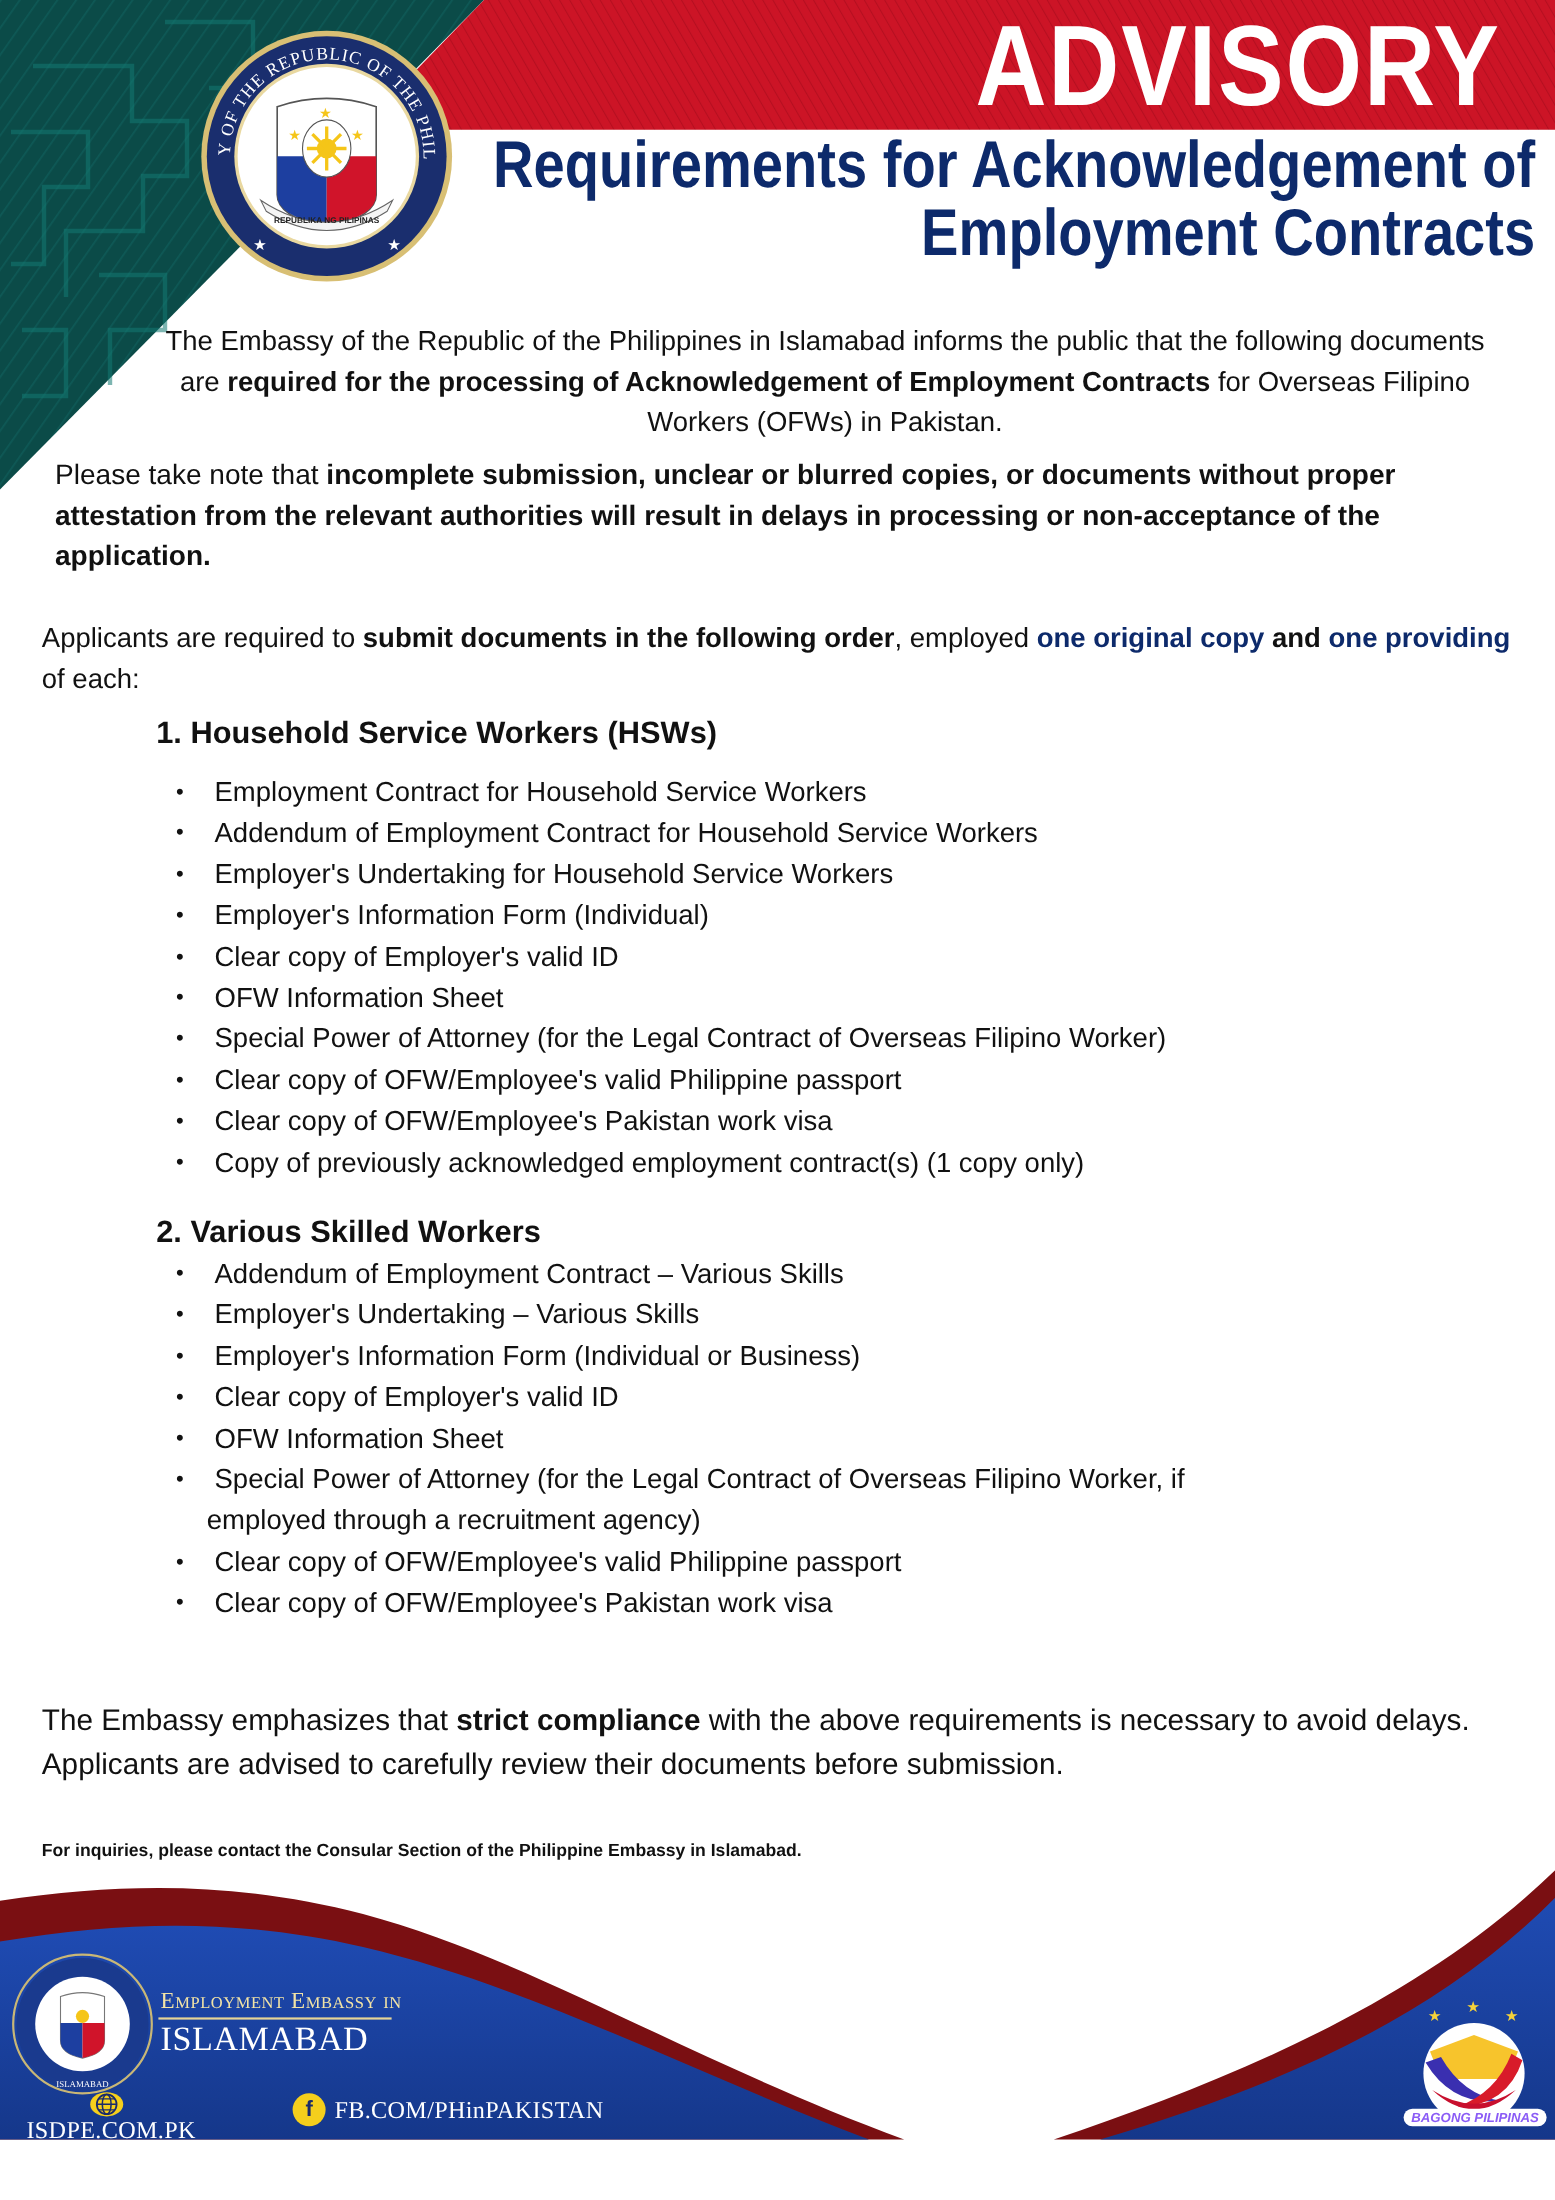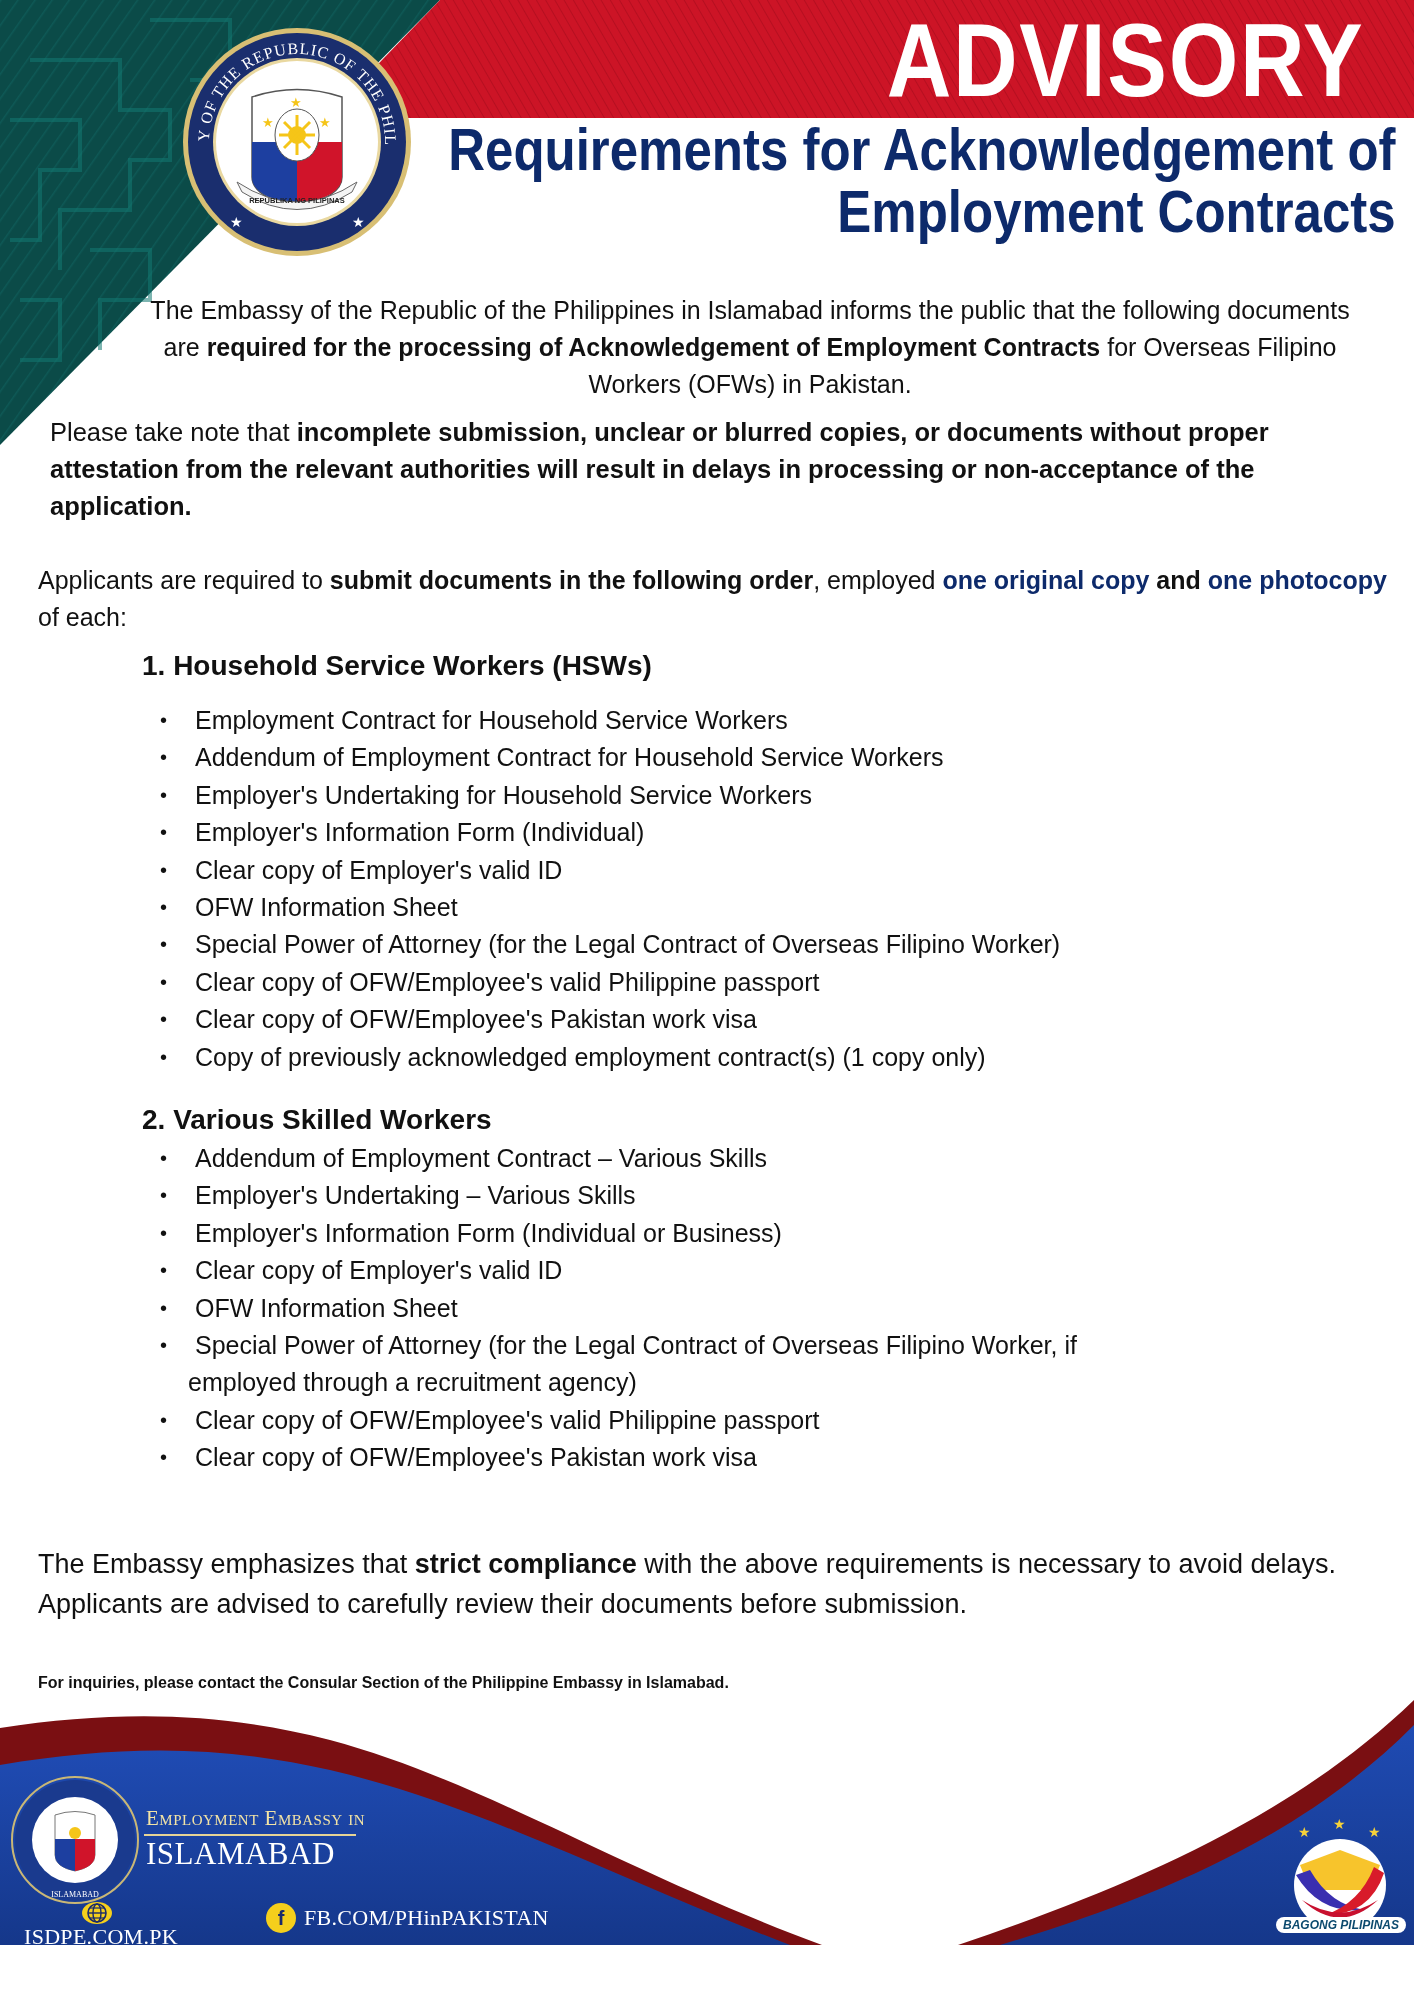--- a/index.html
+++ b/index.html
@@ -55,21 +55,21 @@
     font-size:31px; letter-spacing:0.5px; }
   .ftr-link { position:absolute; top:1902px; height:32px; display:flex; align-items:center; }
   .ftr-link .ico { width:30px; height:30px; border-radius:50%; background:#f5cf1c; display:flex;
     align-items:center; justify-content:center; color:#1a2a6b; font-weight:bold; font-size:20px; }
   .ftr-link .txt { color:#ffffff; font-family:"Liberation Serif", serif; font-size:22px; margin-left:8px; letter-spacing:0.3px; }
   #web-link { left:16px;flex-direction:column; }
   #fb-link { left:266px; }
 
   #bagong { position:absolute; left:1270px; top:1815px; width:140px; height:125px; }
   #bagong-text { position:absolute; left:1276px; top:1917px; width:130px; text-align:center;
-    color:#0c4a6e; font-weight:bold; font-style:italic; font-size:12px; background:#fff; border-radius:8px;
+    color:#8b5cf6; font-weight:bold; font-style:italic; font-size:12px; background:#fff; border-radius:8px;
     padding:1px 0; }
 </style>
 </head>
 <body>
 
 <svg id="hdr-bg" viewBox="0 0 1414 460">
   <defs>
     <pattern id="tealpat" width="14" height="14" patternUnits="userSpaceOnUse" patternTransform="rotate(35)">
       <rect width="14" height="14" fill="#0b4b48"></rect>
       <line x1="0" y1="0" x2="0" y2="14" stroke="#0e5956" stroke-width="3"></line>
@@ -139,21 +139,21 @@
 
 <div id="intro" class="para">
   <span>The Embassy of the Republic of the Philippines in Islamabad informs the public that the following documents are </span><b>required for the processing of Acknowledgement of Employment Contracts</b><span> for Overseas Filipino Workers (OFWs) in Pakistan.</span>
 </div>
 
 <div id="note" class="para">
   <span>Please take note that </span><b>incomplete submission, unclear or blurred copies, or documents without proper attestation from the relevant authorities will result in delays in processing or non-acceptance of the application.</b>
 </div>
 
 <div id="apply" class="para">
-  <span>Applicants are required to </span><b>submit documents in the following order</b><span>, employed </span><span class="blue">one original copy</span><b> and </b><span class="blue">one photocopy</span><span> of each:</span>
+  <span>Applicants are required to </span><b>submit documents in the following order</b><span>, employed </span><span class="blue">one original copy</span><b> and </b><span class="blue">one providing</span><span> of each:</span>
 </div>
 
 <div id="sec1-h" class="sect-h">1. Household Service Workers (HSWs)</div>
 <ul id="sec1-list" class="reqs">
   <li>Employment Contract for Household Service Workers</li>
   <li>Addendum of Employment Contract for Household Service Workers</li>
   <li>Employer's Undertaking for Household Service Workers</li>
   <li>Employer's Information Form (Individual)</li>
   <li>Clear copy of Employer's valid ID</li>
   <li>OFW Information Sheet</li>

